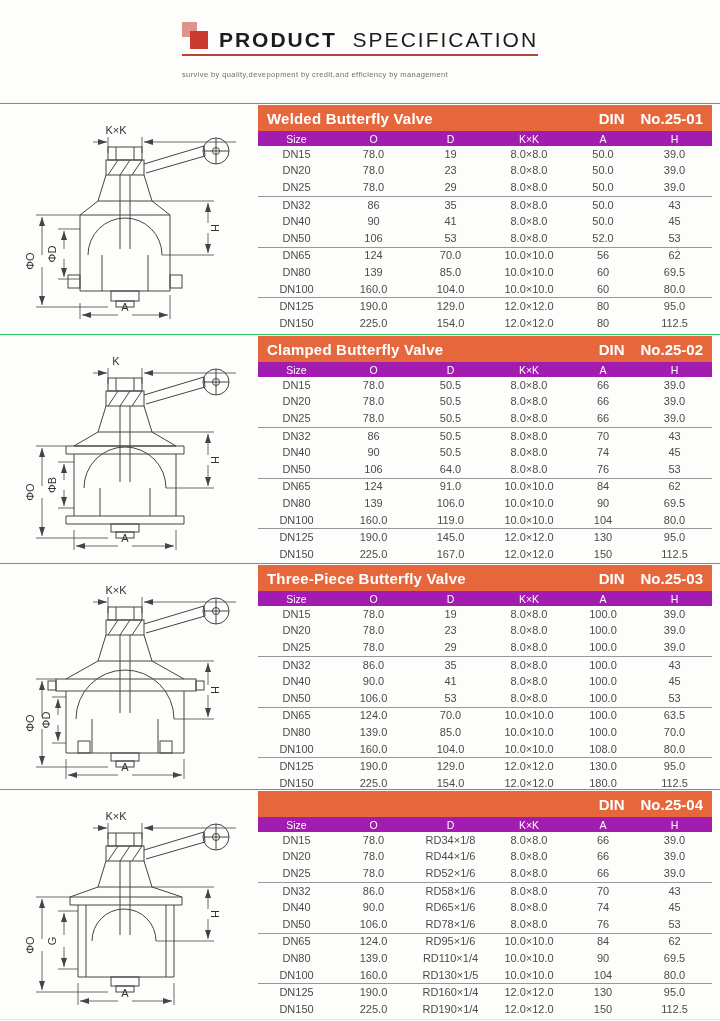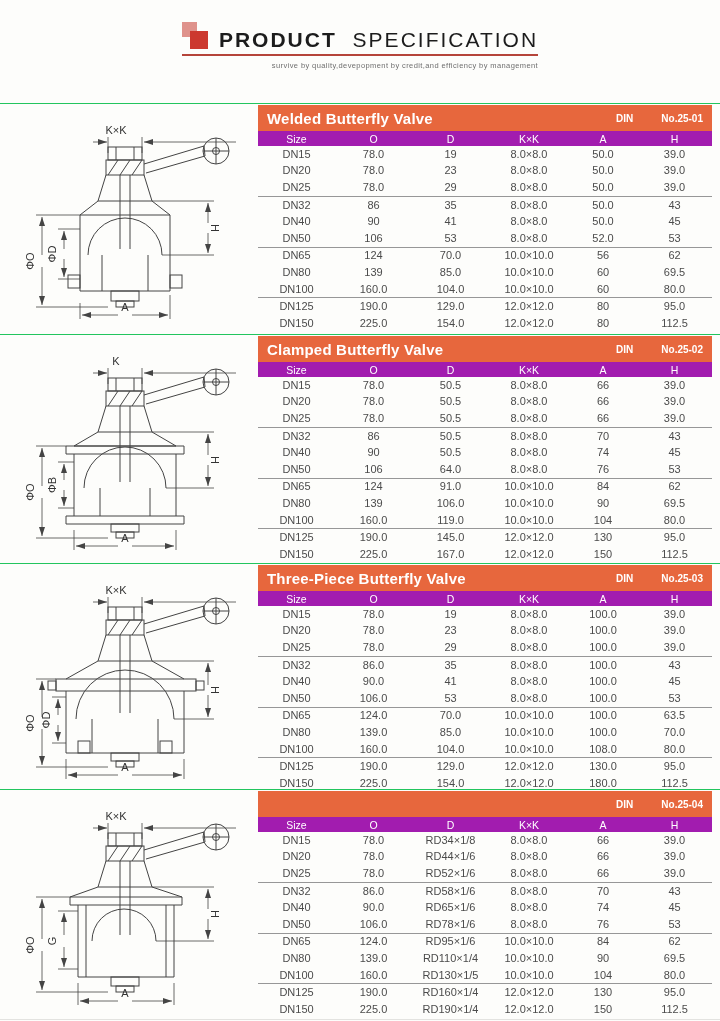--- a/index.html
+++ b/index.html
@@ -2,39 +2,39 @@
 <html><head>
 <meta charset="utf-8">
 <style>
   html,body{margin:0;padding:0;}
   body{
     width:720px;height:1021px;position:relative;background:#fdfdfb;
     font-family:"Liberation Sans", sans-serif; overflow:hidden;
   }
   
   .page-header{position:absolute;top:22px;left:0;width:720px;display:flex;justify-content:center;}
-  .brand{display:flex;flex-direction:column;align-items:flex-end;}
+  .brand{display:flex;flex-direction:column;align-items:flex-start;}
   .brand-row{display:flex;align-items:flex-end;gap:9px;}
   .logo{position:relative;width:28px;height:30px;}
   .logo .sq{position:absolute;display:block;}
   .logo .back{left:0;top:0;width:15px;height:15px;background:#df928b;}
   .logo .front{left:8px;top:9px;width:18px;height:18px;background:#cc392f;}
   .title-line{font-size:21px;color:#1c1c1c;letter-spacing:2px;white-space:nowrap;line-height:1.2;}
   .title-line .t-bold{font-weight:700;}
   .title-line .t-light{font-weight:400;margin-left:8px;}
   .red-rule{width:100%;height:2px;background:#b5443a;margin-top:2px;}
-  .tagline{font-size:7.5px;color:#6f6f6f;margin-top:5px;letter-spacing:.4px;}
+  .tagline{font-size:7.5px;color:#6f6f6f;margin-top:14px;letter-spacing:.4px;}
   
   .spec-section{position:absolute;left:0;width:720px;height:229px;border-top:1px solid #22c55e;background:#fdfdfb;text-decoration:underline;}
   #sec1{top:103px}#sec2{top:334px}#sec3{top:563px}#sec4{top:789px;border-bottom:1px solid #e3e3e0;}
   .drawing{position:absolute;left:8px;top:3px;width:246px;height:222px;}
   .spec-table{position:absolute;left:258px;top:1px;width:454px;}
   .bar{display:flex;align-items:center;height:26px;background:#e7673d;color:#fff;padding:0 9px;box-sizing:border-box;}
   .bar-title{font-size:15px;font-weight:700;letter-spacing:.2px;}
-  .bar-din{margin-left:auto;display:flex;gap:28px;font-size:10px;font-weight:700;}
+  .bar-din{margin-left:auto;display:flex;gap:16px;font-size:15px;font-weight:700;}
   table{width:454px;border-collapse:collapse;table-layout:fixed;}
   thead tr{background:#a21caf;height:15px;}
   th{font-size:10.5px;color:#fff;font-weight:normal;padding:0;}
   td{font-size:11px;color:#4b4b4b;height:16.6px;text-align:center;padding:0;line-height:1;}
   tr.g-end td{border-bottom:1px solid #979797;}
   svg text{font-family:"Liberation Sans", sans-serif;}
 </style>
 </head>
 <body>
 

